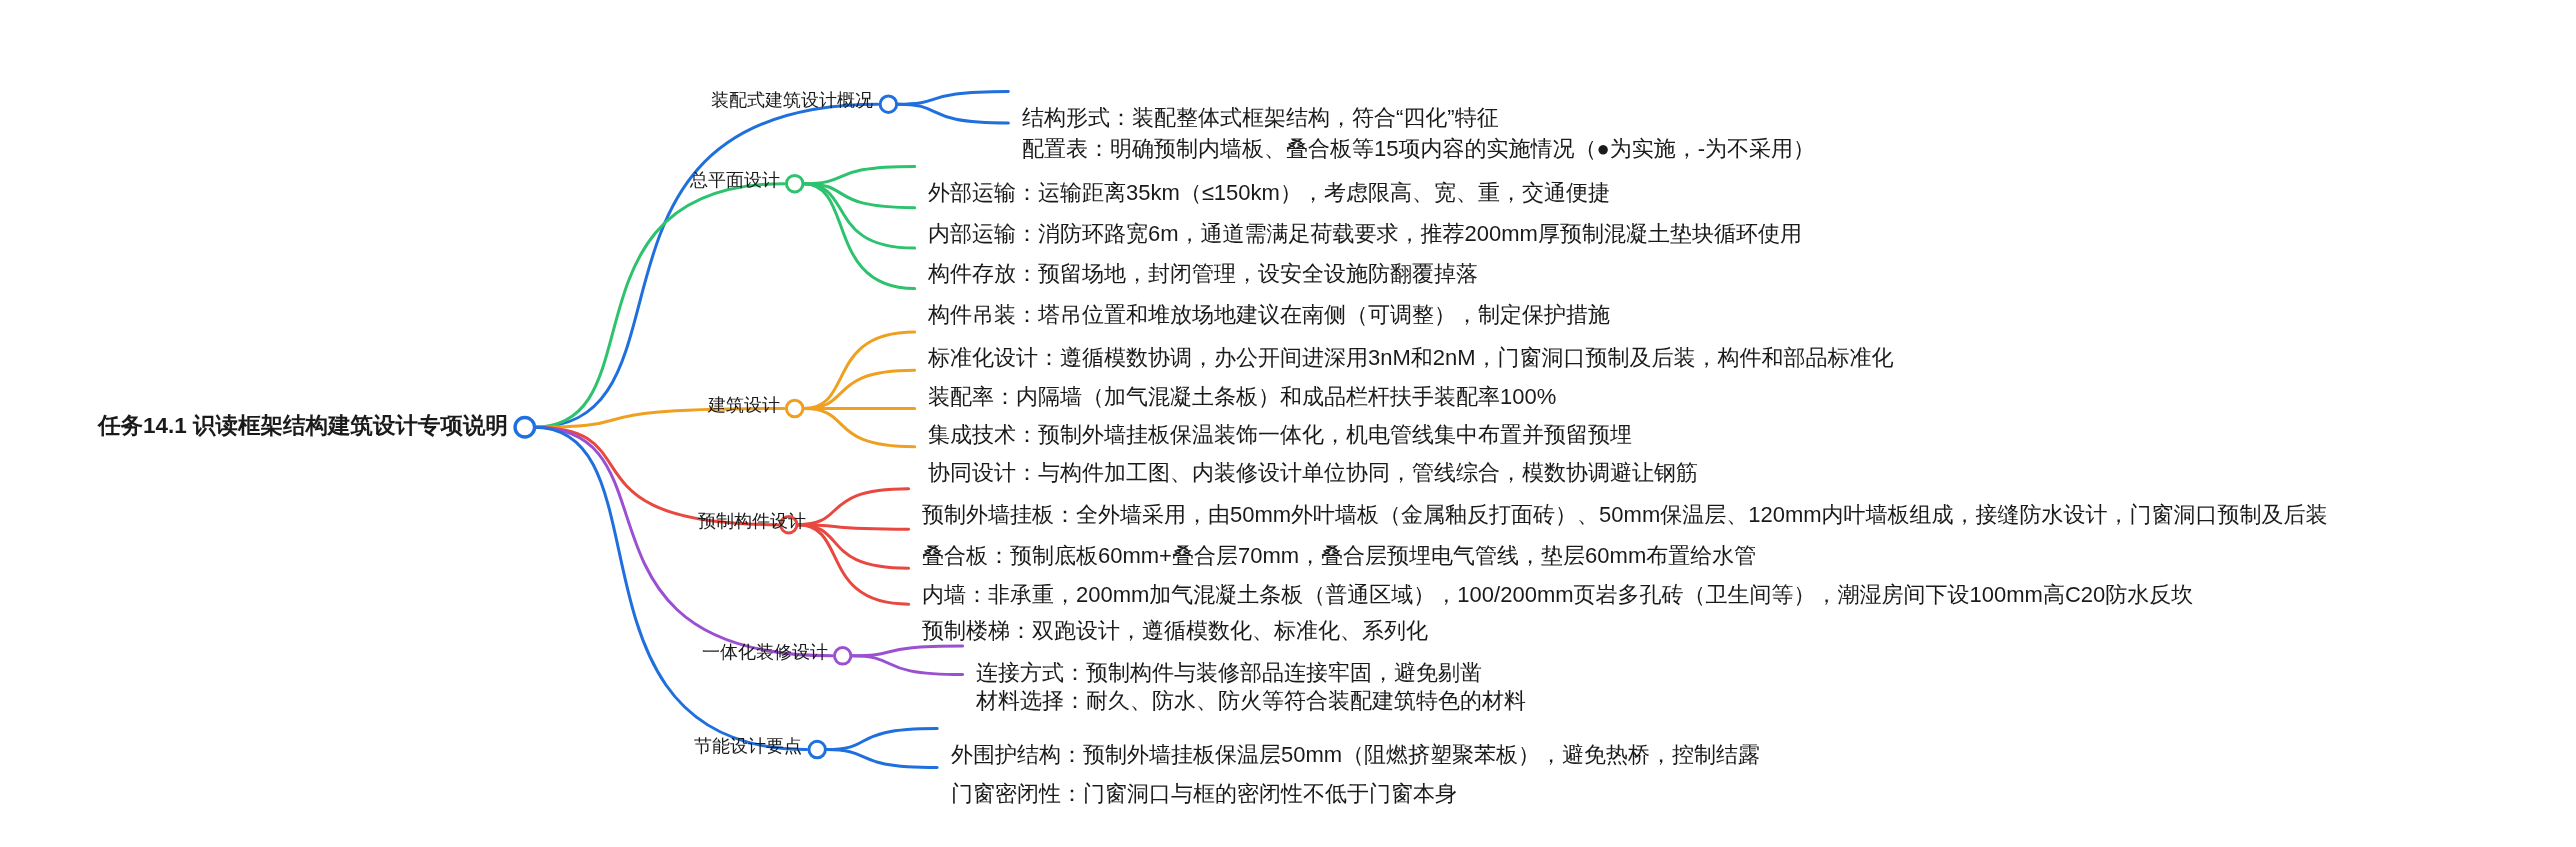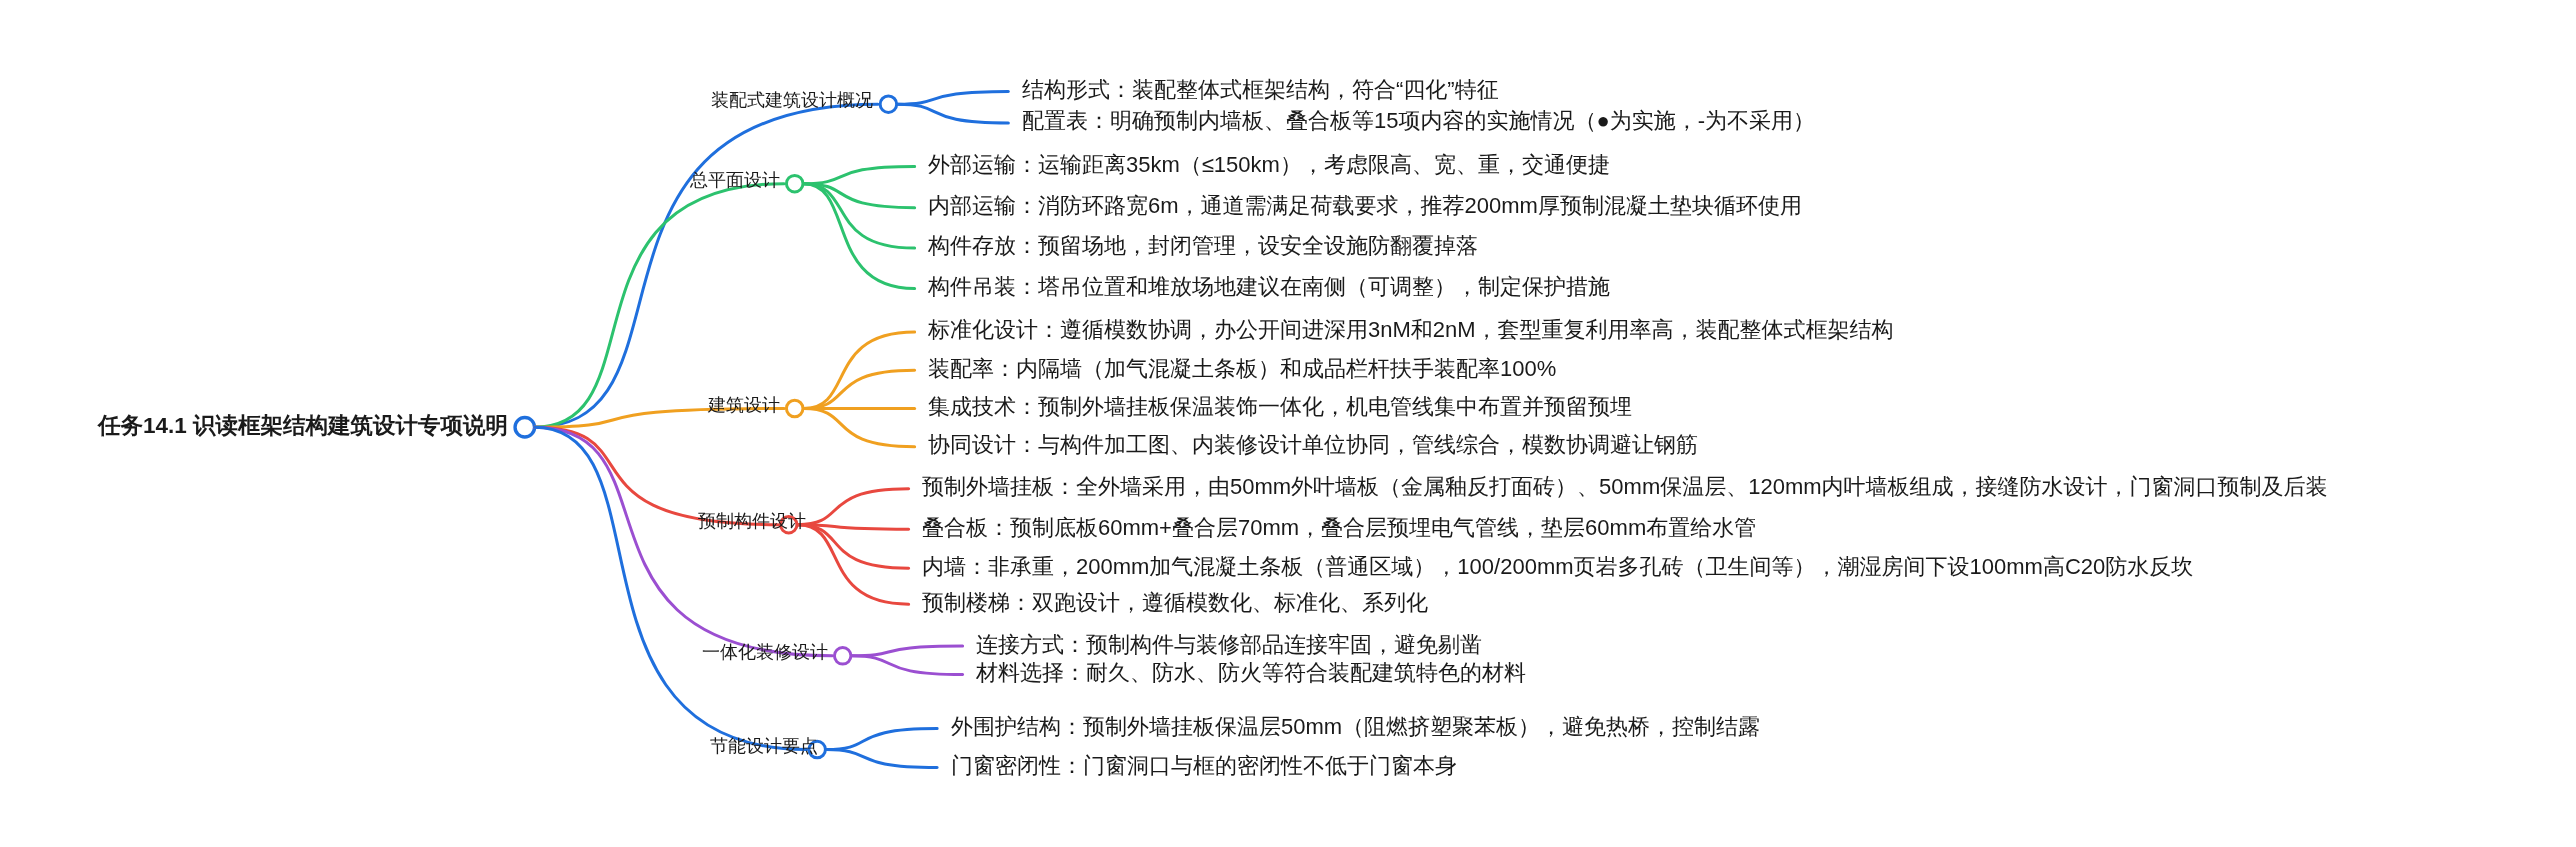--- a/index.html
+++ b/index.html
@@ -38,20 +38,21 @@
     font-weight: bold;
     letter-spacing: 0px;
   }
   .branch-label {
     font-size: 18px;
     font-weight: normal;
   }
   .leaf-label {
     font-size: 22px;
     font-weight: normal;
+    margin-top: 28px;
   }
 </style>
 </head>
 <body>
 
 <div id="mindmap-root">
   <svg id="edges" viewBox="0 0 3436 1130" preserveAspectRatio="none">
       <circle cx="700" cy="570" r="13" stroke="#1f6fdd" stroke-width="4.5" fill="#ffffff"></circle>
       <path d="M 713 570 C 942.5 570, 740 139, 1171 139" stroke="#1f6fdd" stroke-width="4" fill="none" stroke-linecap="round"></path>
       <circle cx="1185" cy="139" r="11" stroke="#1f6fdd" stroke-width="4" fill="#ffffff"></circle>
@@ -88,30 +89,30 @@
       <div class="node-label root-label" style="top: 415px; left: 0px; width: 508px; text-align: right;">任务14.1 识读框架结构建筑设计专项说明</div>
       <div class="node-label branch-label" style="top: 91px; left: 0px; width: 873px; text-align: right;">装配式建筑设计概况</div>
       <div class="node-label leaf-label" style="top: 79px; left: 1022px;">结构形式：装配整体式框架结构，符合“四化”特征</div>
       <div class="node-label leaf-label" style="top: 110px; left: 1022px;">配置表：明确预制内墙板、叠合板等15项内容的实施情况（●为实施，-为不采用）</div>
       <div class="node-label branch-label" style="top: 171px; left: 0px; width: 780px; text-align: right;">总平面设计</div>
       <div class="node-label leaf-label" style="top: 154px; left: 928px;">外部运输：运输距离35km（≤150km），考虑限高、宽、重，交通便捷</div>
       <div class="node-label leaf-label" style="top: 195px; left: 928px; text-align: right;">内部运输：消防环路宽6m，通道需满足荷载要求，推荐200mm厚预制混凝土垫块循环使用</div>
       <div class="node-label leaf-label" style="top: 235px; left: 928px;">构件存放：预留场地，封闭管理，设安全设施防翻覆掉落</div>
       <div class="node-label leaf-label" style="top: 276px; left: 928px;">构件吊装：塔吊位置和堆放场地建议在南侧（可调整），制定保护措施</div>
       <div class="node-label branch-label" style="top: 396px; left: 0px; width: 780px; text-align: right;">建筑设计</div>
-      <div class="node-label leaf-label" style="top: 319px; left: 928px;">标准化设计：遵循模数协调，办公开间进深用3nM和2nM，套型重复利用率高，装配整体式框架结构</div>
+      <div class="node-label leaf-label" style="top: 319px; left: 928px;">标准化设计：遵循模数协调，办公开间进深用3nM和2nM，门窗洞口预制及后装，构件和部品标准化</div>
       <div class="node-label leaf-label" style="top: 358px; left: 928px;">装配率：内隔墙（加气混凝土条板）和成品栏杆扶手装配率100%</div>
       <div class="node-label leaf-label" style="top: 396px; left: 928px;">集成技术：预制外墙挂板保温装饰一体化，机电管线集中布置并预留预埋</div>
       <div class="node-label leaf-label" style="top: 434px; left: 928px;">协同设计：与构件加工图、内装修设计单位协同，管线综合，模数协调避让钢筋</div>
       <div class="node-label branch-label" style="top: 512px; left: 0px; width: 774px; text-align: right; margin-left: 32px;">预制构件设计</div>
       <div class="node-label leaf-label" style="top: 476px; left: 922px;">预制外墙挂板：全外墙采用，由50mm外叶墙板（金属釉反打面砖）、50mm保温层、120mm内叶墙板组成，接缝防水设计，门窗洞口预制及后装</div>
       <div class="node-label leaf-label" style="top: 517px; left: 922px; text-align: right;">叠合板：预制底板60mm+叠合层70mm，叠合层预埋电气管线，垫层60mm布置给水管</div>
       <div class="node-label leaf-label" style="top: 556px; left: 922px;">内墙：非承重，200mm加气混凝土条板（普通区域），100/200mm页岩多孔砖（卫生间等），潮湿房间下设100mm高C20防水反坎</div>
       <div class="node-label leaf-label" style="top: 592px; left: 922px;">预制楼梯：双跑设计，遵循模数化、标准化、系列化</div>
       <div class="node-label branch-label" style="top: 643px; left: 0px; width: 828px; text-align: right;">一体化装修设计</div>
       <div class="node-label leaf-label" style="top: 634px; left: 976px;">连接方式：预制构件与装修部品连接牢固，避免剔凿</div>
       <div class="node-label leaf-label" style="top: 662px; left: 976px;">材料选择：耐久、防水、防火等符合装配建筑特色的材料</div>
-      <div class="node-label branch-label" style="top: 737px; left: 0px; width: 802px; text-align: right; padding-left: 16px;">节能设计要点</div>
+      <div class="node-label branch-label" style="top: 737px; left: 0px; width: 802px; text-align: right;">节能设计要点</div>
       <div class="node-label leaf-label" style="top: 716px; left: 951px;">外围护结构：预制外墙挂板保温层50mm（阻燃挤塑聚苯板），避免热桥，控制结露</div>
       <div class="node-label leaf-label" style="top: 755px; left: 951px;">门窗密闭性：门窗洞口与框的密闭性不低于门窗本身</div>
     </div>
 </div>
 
 
 </body></html>

